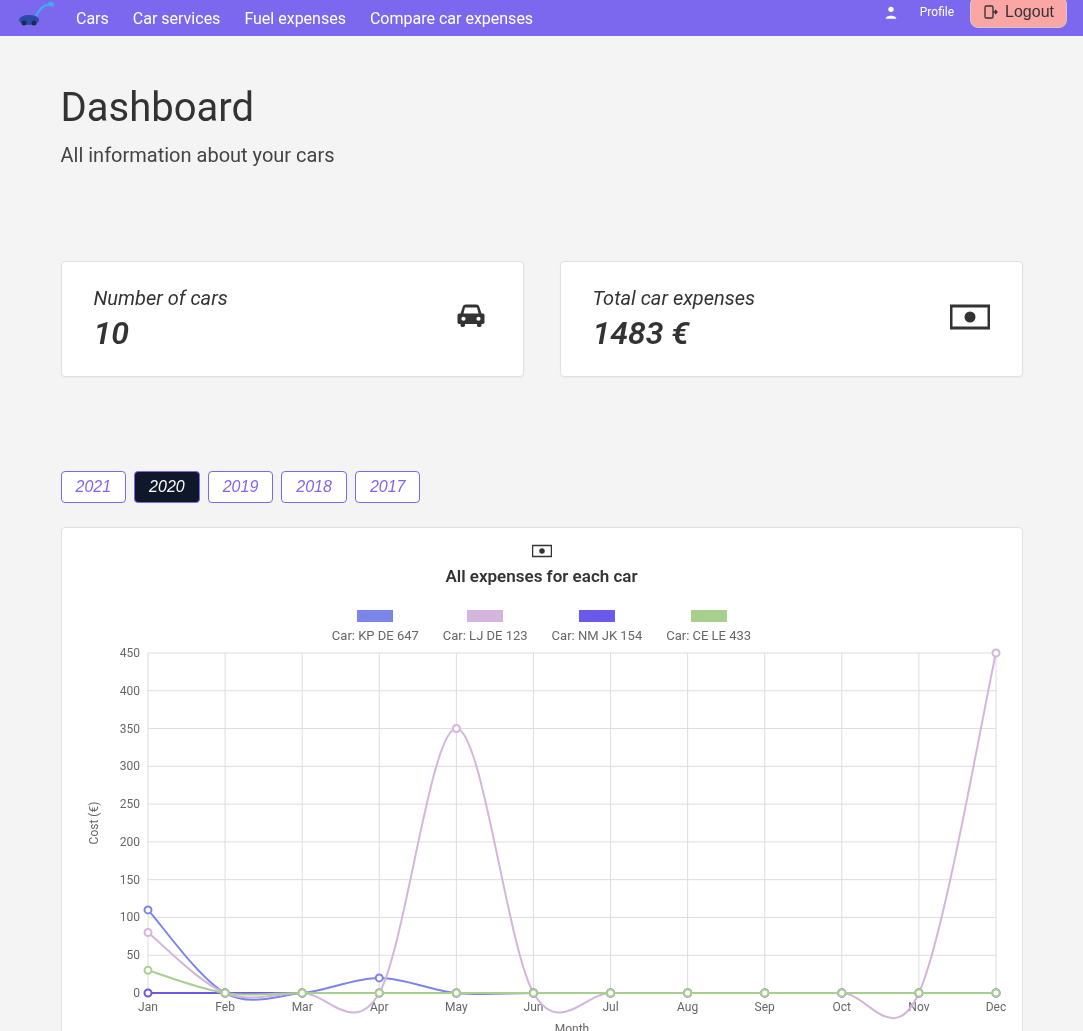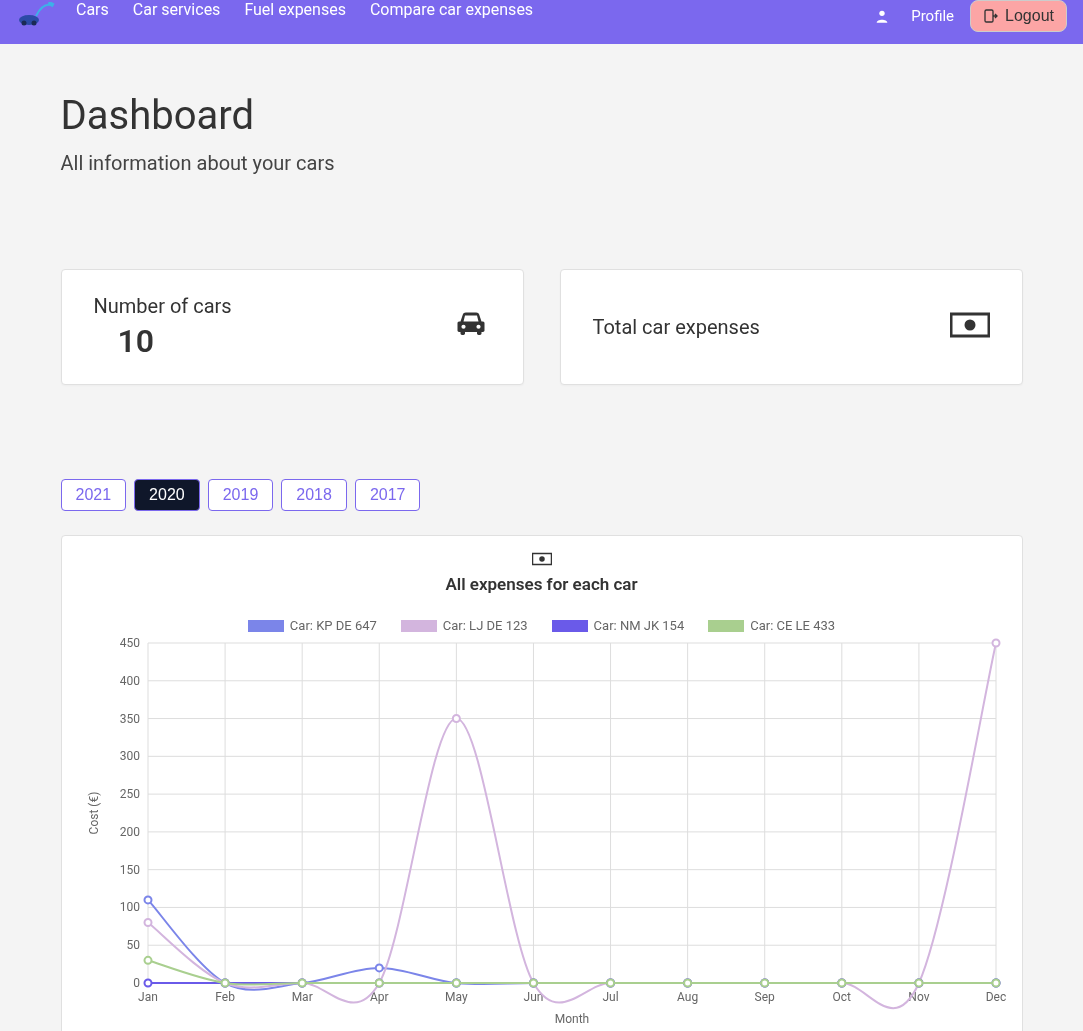--- a/index.html
+++ b/index.html
@@ -3,24 +3,24 @@
 <meta charset="utf-8">
 <style>
   * { box-sizing: border-box; margin: 0; padding: 0; }
   body {
     font-family: -apple-system, BlinkMacSystemFont, "Segoe UI", Roboto, "Helvetica Neue", Arial, sans-serif;
     background: #f4f4f4;
     color: #333;
   }
   .navbar {
     background: #7b68ee;
-    height: 44px;
-    display: flex;
-    align-items: flex-start;
-    padding: 0 16px;
+    height: 36px;
+    display: flex;
+    align-items: flex-end;
+    padding: 8px 16px;
   }
   .navbar .logo {
     width: 40px;
     height: 28px;
     margin-right: 20px;
     display: flex;
     align-items: center;
     justify-content: center;
   }
   .navbar .nav-links {
@@ -38,21 +38,21 @@
     display: flex;
     align-items: center;
     gap: 16px;
   }
   .navbar .profile {
     color: #fff;
     display: flex;
     align-items: center;
     gap: 21px;
     cursor: pointer;
-    font-size: 15px;
+    font-size: 12px;
   }
   .logout-btn {
     background: #fca5a5;
     border: 1px solid #ccc;
     border-radius: 8px;
     padding: 6px 12px;
     display: flex;
     align-items: center;
     gap: 6px;
     cursor: pointer;
@@ -72,20 +72,21 @@
   .page-subtitle {
     font-size: 20px;
     color: #444;
     margin-top: 12px;
     font-weight: 400;
   }
   .cards {
     display: flex;
     gap: 36px;
     margin-top: 94px;
+    font-style: italic;
   }
   .card {
     flex: 1;
     background: #fff;
     border: 1px solid #e0e0e0;
     border-radius: 4px;
     padding: 24px 32px;
     display: flex;
     justify-content: space-between;
     align-items: center;
@@ -94,39 +95,39 @@
   .card .left .label {
     font-size: 20px;
     color: #333;
     font-weight: 400;
   }
   .card .left .value {
     font-size: 32px;
     font-weight: 600;
     margin-top: 4px;
     color: #333;
-    margin-left: 24px;
   }
   .card .icon-wrap {
     font-size: 36px;
     color: #333;
   }
   .year-tabs {
     display: flex;
     gap: 8px;
     margin-top: 94px;
   }
   .year-tab {
     border: 1px solid #7b68ee;
     color: #7b68ee;
     background: #fff;
     border-radius: 4px;
     padding: 6px 14px;
     font-size: 16px;
     cursor: pointer;
+    font-style: italic;
   }
   .year-tab.active {
     background: #0f172a;
     color: #fff;
   }
   .chart-card {
     background: #fff;
     border: 1px solid #e0e0e0;
     border-radius: 4px;
     margin-top: 24px;
@@ -152,20 +153,21 @@
     justify-content: center;
     gap: 24px;
     font-size: 13px;
     color: #666;
   }
   .chart-legend .item {
     display: flex;
     align-items: center;
     gap: 6px;
     cursor: pointer;
+    flex-direction: column;
   }
   .chart-legend .swatch {
     width: 36px;
     height: 12px;
   }
   svg.plot {
     display: block;
   }
   .axis-label {
     fill: #666;
@@ -227,20 +229,21 @@
         <svg width="40" height="36" viewBox="0 0 24 24" fill="#333">
           <path d="M5 11 L6.5 6.5 C6.8 5.6 7.6 5 8.5 5 L15.5 5 C16.4 5 17.2 5.6 17.5 6.5 L19 11 L20 11 C20.5 11 21 11.5 21 12 L21 17 C21 17.5 20.5 18 20 18 L19 18 L19 19 C19 19.5 18.5 20 18 20 L17 20 C16.5 20 16 19.5 16 19 L16 18 L8 18 L8 19 C8 19.5 7.5 20 7 20 L6 20 C5.5 20 5 19.5 5 19 L5 18 L4 18 C3.5 18 3 17.5 3 17 L3 12 C3 11.5 3.5 11 4 11 Z M7 11 L17 11 L16 7 L8 7 Z"></path>
           <circle cx="7" cy="14.5" r="1.4" fill="#fff"></circle>
           <circle cx="17" cy="14.5" r="1.4" fill="#fff"></circle>
         </svg>
       </div>
     </div>
     <div class="card">
       <div class="left">
         <div class="label">Total car expenses</div>
+        <div class="value">1483 €</div>
       </div>
       <div class="icon-wrap">
         <svg width="40" height="28" viewBox="0 0 40 28" fill="#333">
           <rect x="1" y="3" width="38" height="22" stroke="#333" stroke-width="3" fill="none"></rect>
           <circle cx="20" cy="14" r="5.5"></circle>
         </svg>
       </div>
     </div>
   </div>
 

